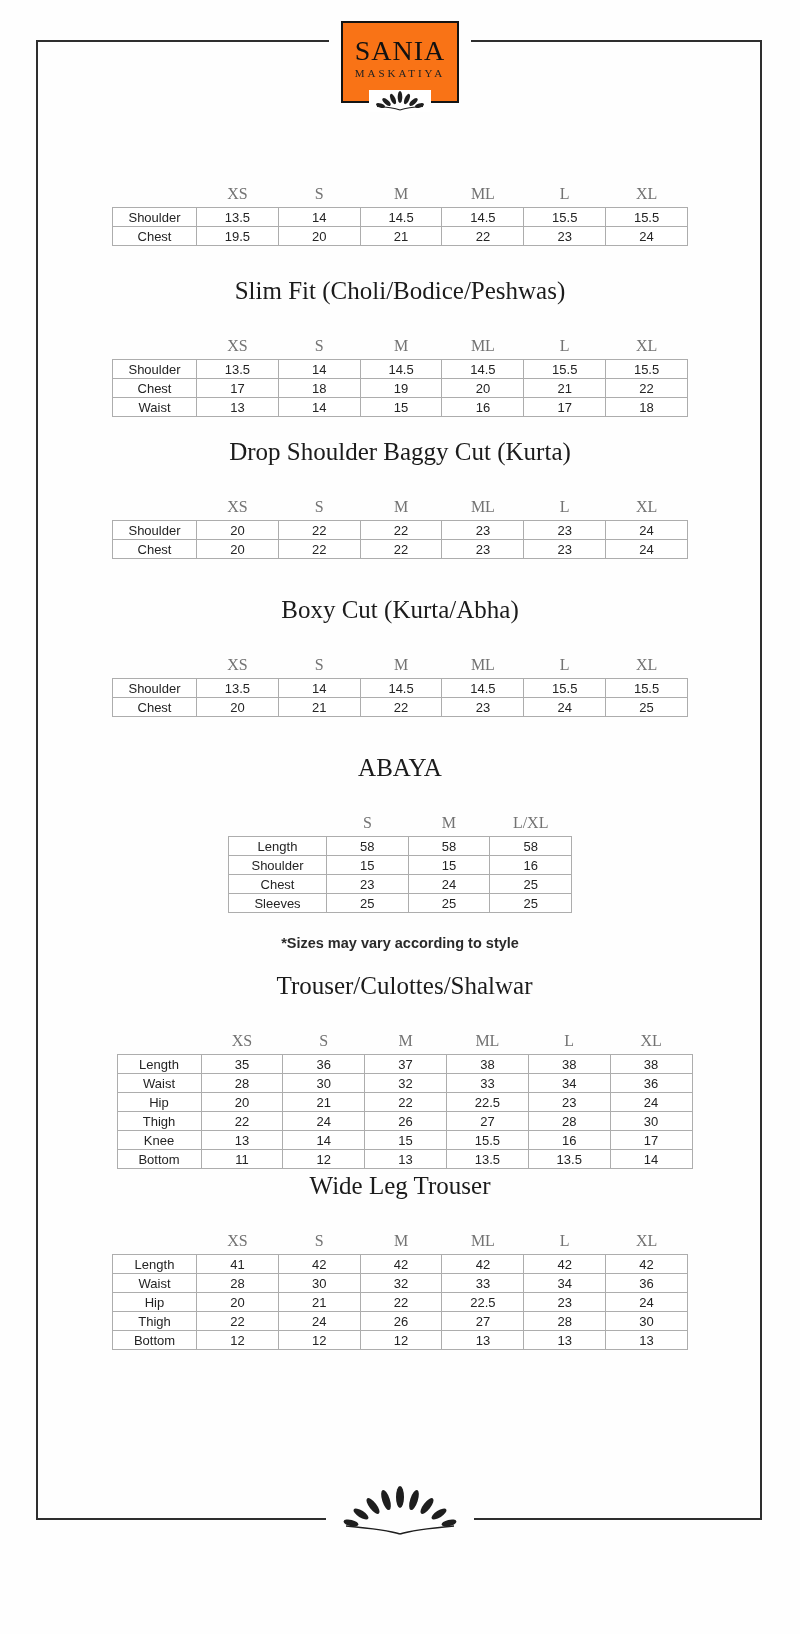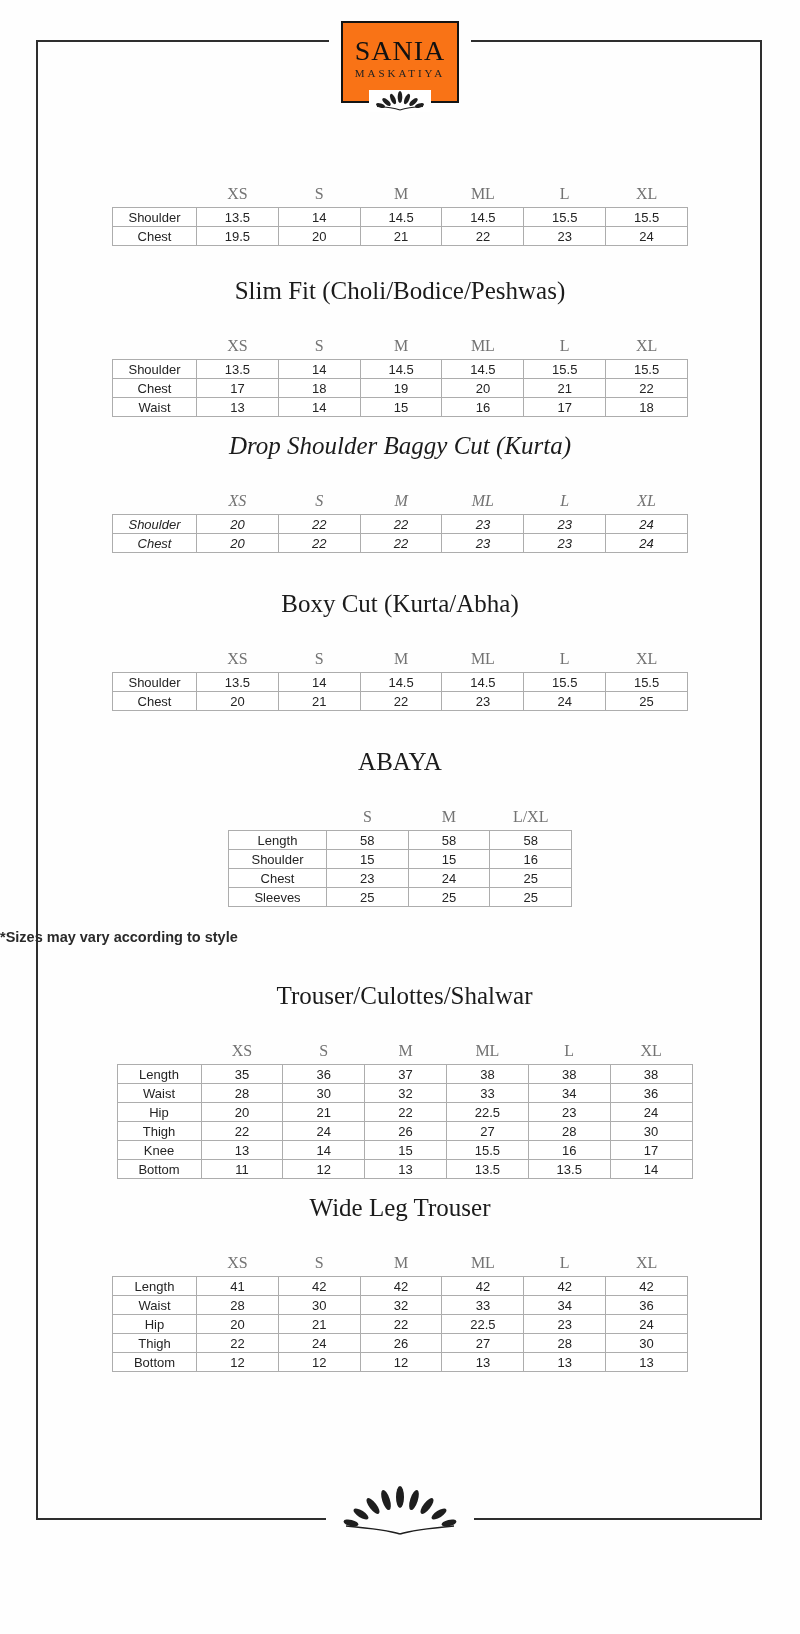--- a/index.html
+++ b/index.html
@@ -48,25 +48,25 @@
     font-size: 54px; line-height: 64px; font-weight: 400;
     text-align: center; margin: 0; color: #171717;
   }
   .section-heading {
     font-family: "Liberation Serif", serif;
     font-size: 25px; line-height: 30px; font-weight: 400;
     text-align: center; margin: 0; color: #1b1b1b;
   }
   .section.s0 { margin-top: 30px; }
   .section.s1 { margin-top: 30px; }
-  .section.s2 { margin-top: 14px; font-style: italic; }
+  .section.s2 { margin-top: 20px; }
   .section.s3 { margin-top: 36px; }
   .section.s4 { margin-top: 36px; }
-  .section.s5 { margin-top: 36px; padding-left: 9px; }
-  .section.s6 { margin-top: 14px; }
+  .section.s5 { margin-top: 20px; padding-left: 9px; }
+  .section.s6 { margin-top: 2px; }
 
   
   table.size-table {
     border-collapse: collapse; table-layout: fixed;
     margin: 22px auto 0 auto;
   }
   table.size-table.wide { width: 576px; }
   table.size-table.narrow { width: 344px; }
   .wide .lbl { width: 84px; }
   .narrow .lbl { width: 98px; }
@@ -75,21 +75,21 @@
     font-family: "Liberation Serif", serif;
     font-size: 16px; height: 27px; text-align: center;
     vertical-align: bottom; padding: 0 0 4px 0; color: #737373;
   }
   tr.size-row td {
     border: 1px solid #adadad; background: #ffffff;
     font-size: 13px; height: 18px; text-align: center;
     padding: 0; color: #242424;
   }
   .note {
-    font-weight: 700; font-size: 14.5px;
+    text-align: center; font-weight: 700; font-size: 14.5px;
     margin-top: 22px; color: #2a2a2a;
   }
 
   
   .footer-ornament {
     position: absolute; top: 1484px; left: 50%; transform: translateX(-50%);
     background: #fefefe; padding: 0 12px; line-height: 0; z-index: 3;
   }
 </style>
 </head>

